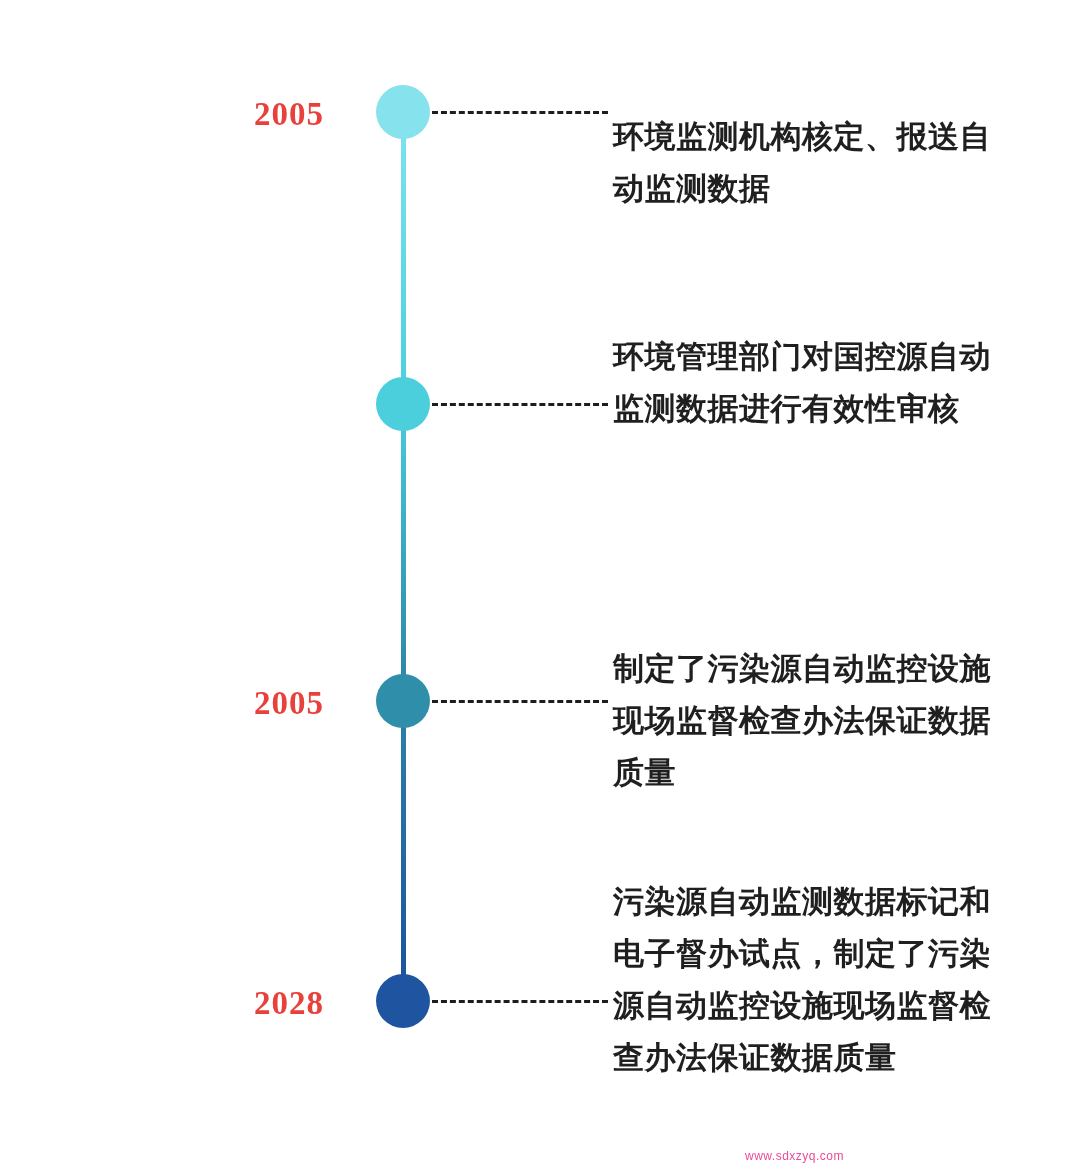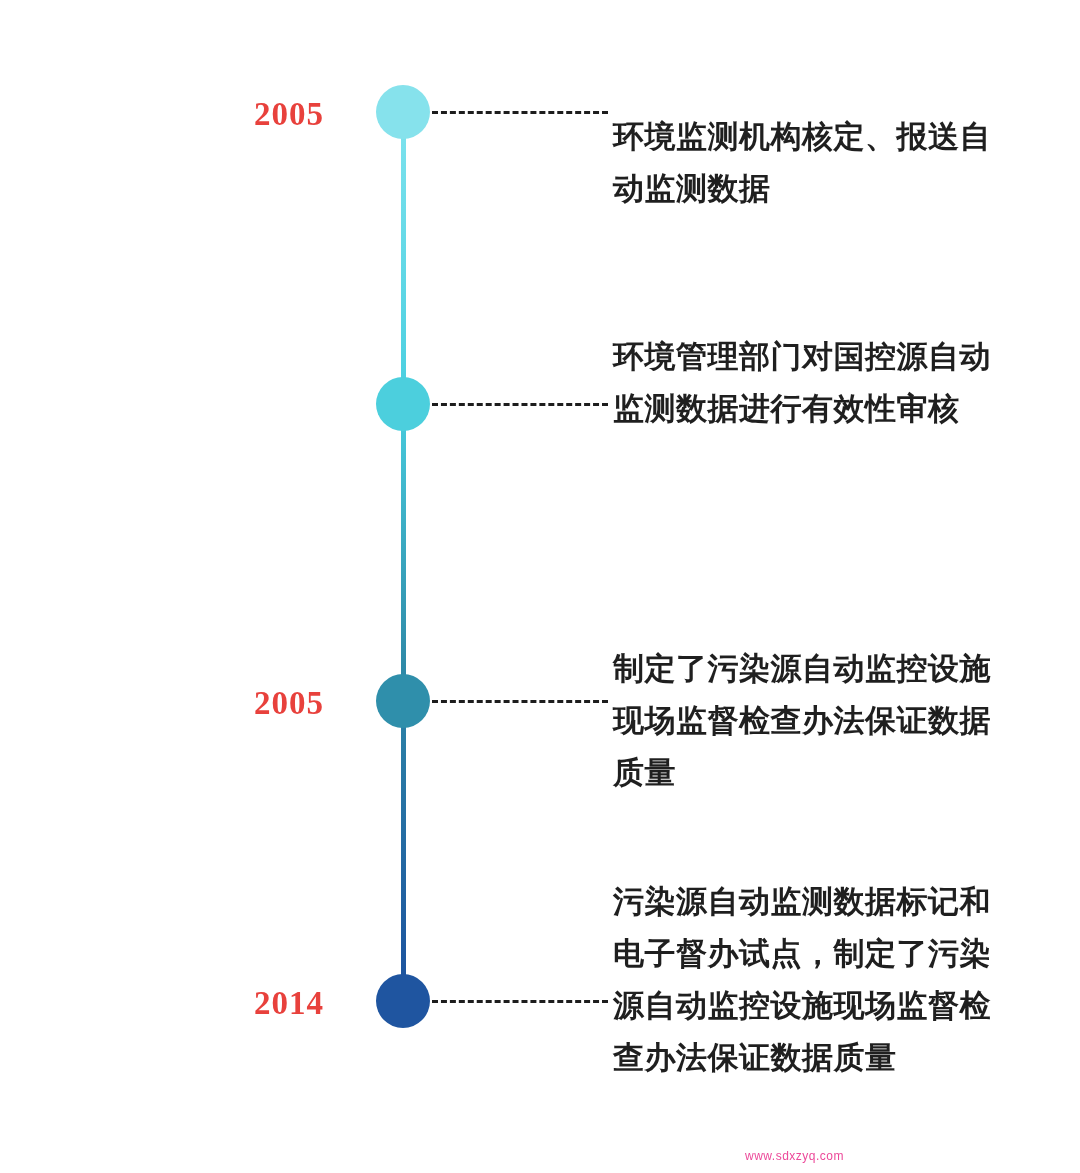--- a/index.html
+++ b/index.html
@@ -113,19 +113,19 @@
 
   <div class="node node-2009"></div>
   <div class="dashes dash-2009"></div>
   <div class="label label-2009">环境管理部门对国控源自动监测数据进行有效性审核</div>
 
   <div class="year year-2012">2005</div>
   <div class="node node-2012"></div>
   <div class="dashes dash-2012"></div>
   <div class="label label-2012">制定了污染源自动监控设施现场监督检查办法保证数据质量</div>
 
-  <div class="year year-2020">2014</div>
+  <div class="year year-2020">2028</div>
   <div class="node node-2020"></div>
   <div class="dashes dash-2020"></div>
   <div class="label label-2020">污染源自动监测数据标记和电子督办试点，制定了污染源自动监控设施现场监督检查办法保证数据质量</div>
 
   <div class="watermark">www.sdxzyq.com</div>
 </div>
 
 </body></html>

